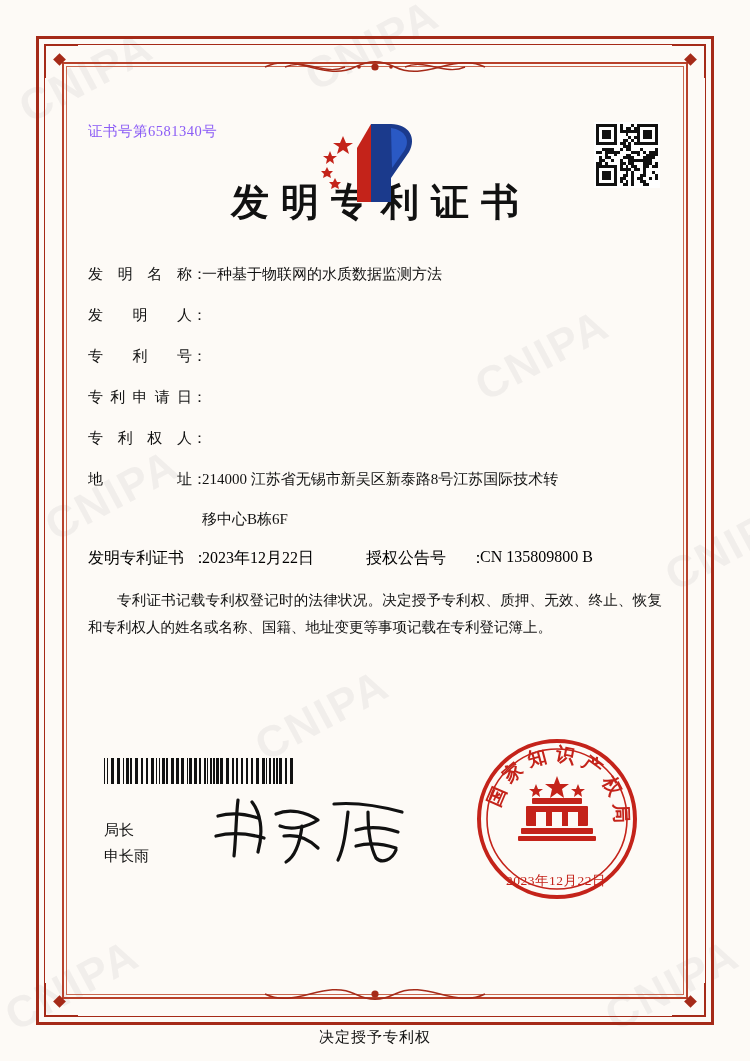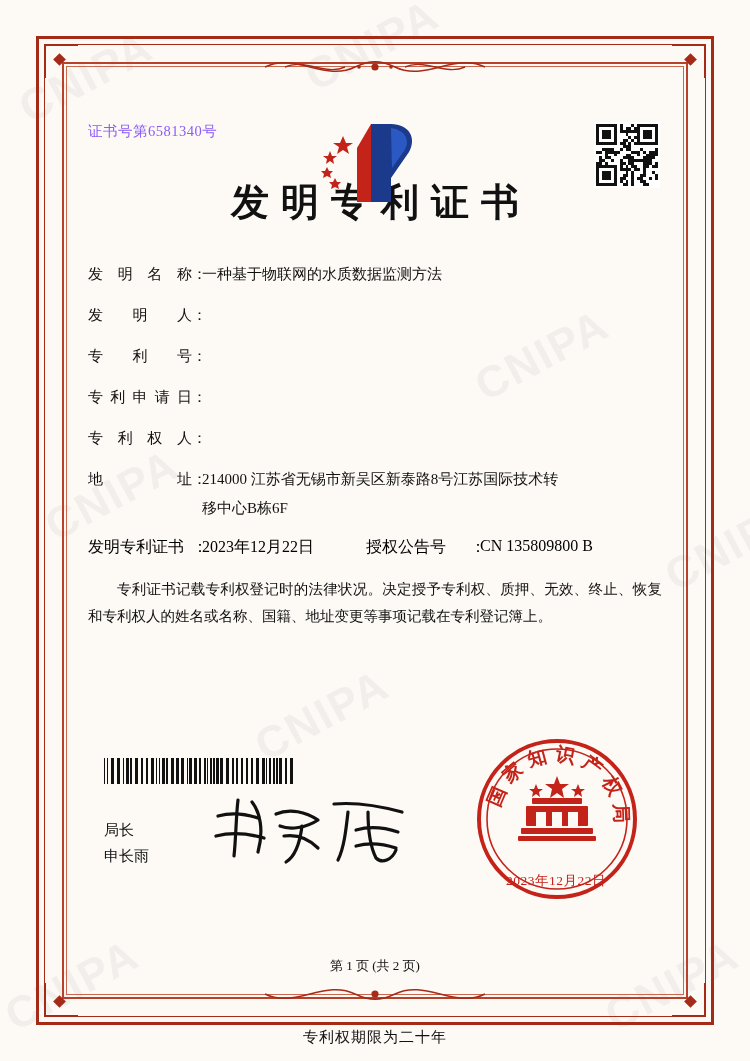--- a/index.html
+++ b/index.html
@@ -172,21 +172,21 @@
   .field-label {
     width: 104px;
     flex: 0 0 104px;
     display: flex;
     justify-content: space-between;
     letter-spacing: 0;
   }
   .field-label span { display: inline-block; }
   .field-sep { width: 10px; flex: 0 0 10px; text-align: left; }
   .field-value { flex: 1; }
-  .field-value .cont { display: block; margin-top: 5px; }
+  .field-value .cont { display: block; margin-top: 16px; }
 
   .two-col {
     display: flex;
     align-items: flex-start;
   }
   .two-col .right-part {
     margin-left: 52px;
     display: flex;
     align-items: flex-start;
   }
@@ -1007,17 +1007,16 @@
         <defs>
           <path id="sealArc" d="M 83,83 m -58,0 a 58,58 0 1,1 116,0"></path>
         </defs>
         <text font-family="Liberation Serif, serif" font-size="19" font-weight="700" fill="#c4231a" letter-spacing="7">
           <textPath href="#sealArc" startOffset="6%">国家知识产权局</textPath>
         </text>
       </svg>
     </div>
     <div class="seal-date">2023年12月22日</div>
 
-    <div class="page-no">第 1 页 (共 2 页)</div>
   </div>
 
-  <div class="footer-note">专利权期限为二十年</div>
+  <div class="footer-note">决定授予专利权</div>
 </div>
 
 </body></html>

